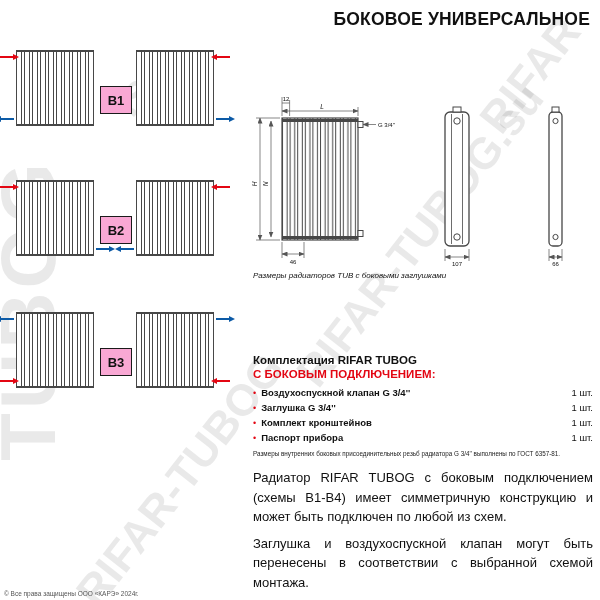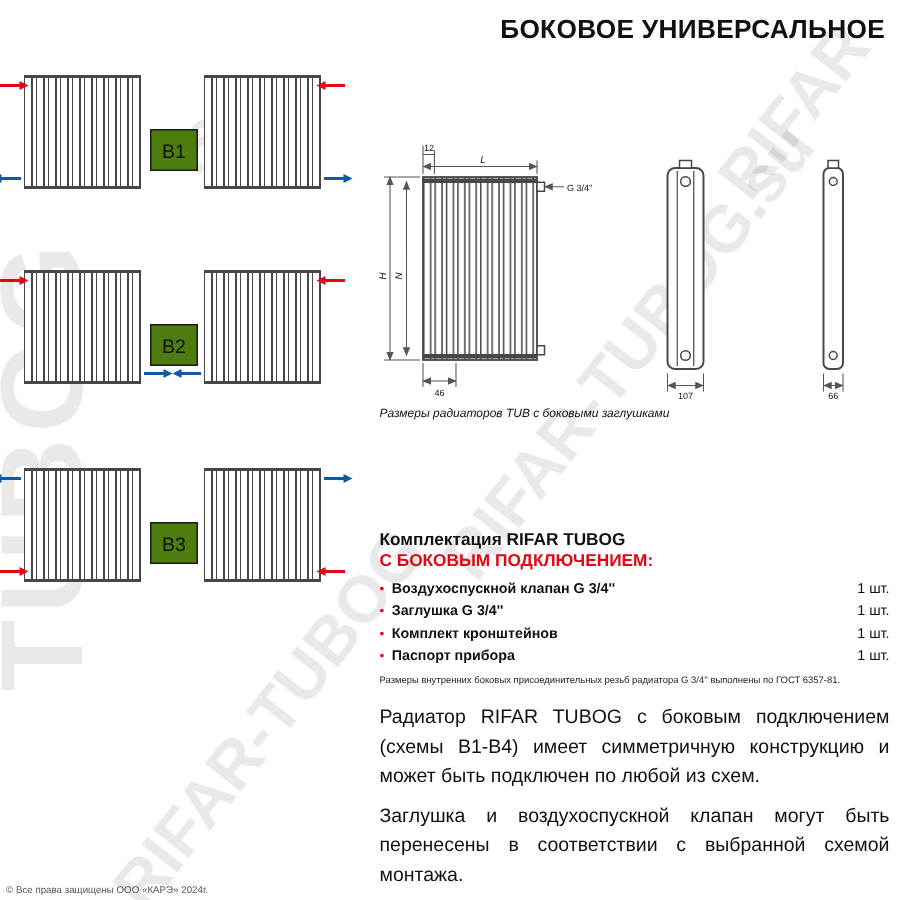--- a/index.html
+++ b/index.html
@@ -16,23 +16,23 @@
   .layer{position:absolute;inset:0;z-index:1;}
   
   .title{position:absolute;top:8px;right:10px;text-align:left;font-size:17.5px;
          font-weight:800;line-height:1.3;letter-spacing:0.2px;}
   
   .row{position:absolute;left:0;width:232px;height:76px;}
   .rad-wrap{position:absolute;top:0;width:78px;height:76px;}
   .rad-left{left:16px;} .rad-right{left:136px;}
   .radiator{position:absolute;inset:0;border-top:2.5px solid #474747;border-bottom:2.5px solid #474747;
     background:repeating-linear-gradient(90deg,#474747 0 1px,#fff 1px 5px,#474747 5px 6px,#fff 6px 8px);}
-  .scheme-label{position:absolute;left:100px;top:36px;width:30px;height:26px;background:#4d7c0f;
+  .scheme-label{position:absolute;left:100px;top:36px;width:30px;height:26px;background:#f9a8d4;
     border:1.5px solid #1a1a1a;display:flex;align-items:center;justify-content:center;
-    font-weight:400;font-size:13px;}
+    font-weight:700;font-size:13px;}
   .arrow{position:absolute;height:2px;width:14px;background:currentColor;}
   .red{color:#e30613;} .blue{color:#0c5aa6;}
   .arrow::after{content:"";position:absolute;top:-2.5px;border-top:3.5px solid transparent;
     border-bottom:3.5px solid transparent;}
   .dir-right::after{right:-5px;border-left:6px solid currentColor;}
   .dir-left::after{left:-5px;border-right:6px solid currentColor;}
   .pos-tl{left:-16px;top:6px;} .pos-bl{left:-16px;bottom:6px;}
   .pos-tr{right:-16px;top:6px;} .pos-br{right:-16px;bottom:6px;}
   
   .techdraw{position:absolute;left:252px;top:92px;width:345px;height:200px;}

